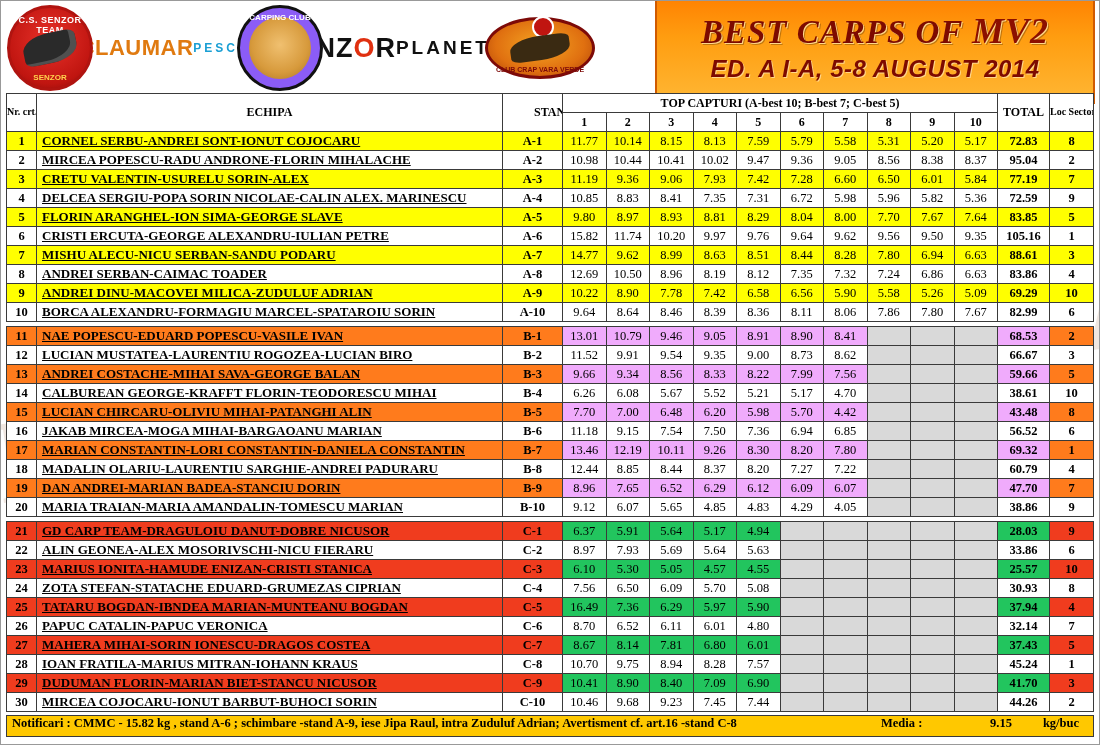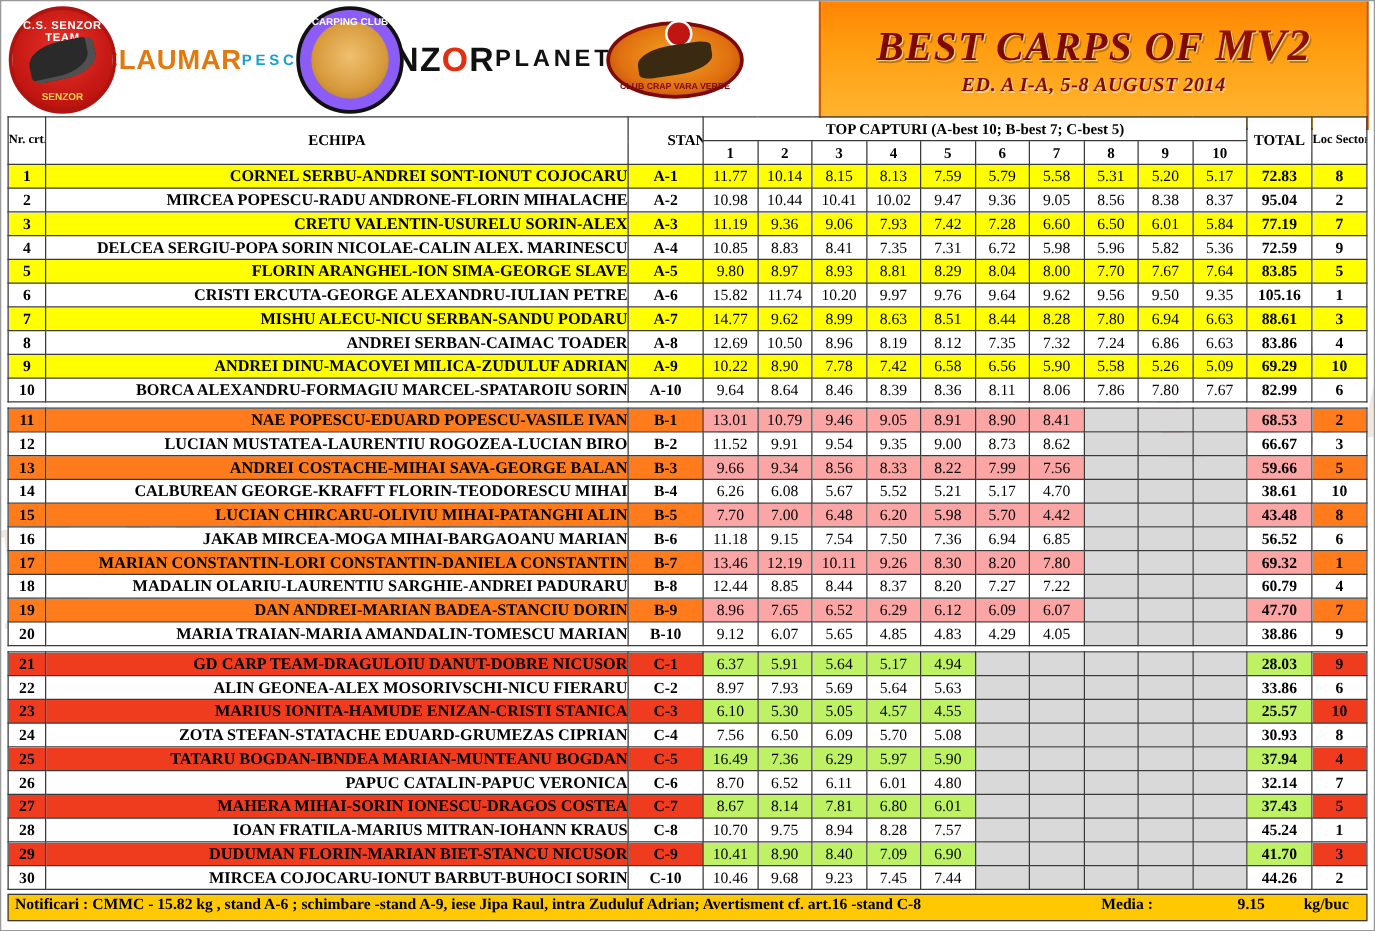--- a/index.html
+++ b/index.html
@@ -114,22 +114,22 @@
     padding: 2px 6px;
   }
   .title-main {
     font-family: "Liberation Serif", serif;
     font-size: 33px; font-weight: bold; font-style: italic;
     color: #7d0a00; letter-spacing: 1px; line-height: 1.05;
     text-shadow: 1px 1px 0 #ffd78a, 2px 2px 0 rgba(0,0,0,.25);
   }
   .title-main .mv2 { font-size: 36px; color: #8c0f00; }
   .title-sub {
-    font-family: Liberation Serif, serif;
-    font-size: 16px; font-weight: bold; font-style: italic;
+    font-family: Liberation Sans, sans-serif;
+    font-size: 24px; font-weight: bold; font-style: italic;
     color: #7d0a00; letter-spacing: .5px; margin-top: 4px;
     text-shadow: 1px 1px 0 #ffd78a;
   }
 
   
   .watermark {
     position: absolute; left: 0; top: 120px; width: 1100px; height: 530px;
     pointer-events: none; z-index: 5;
     display: flex; align-items: center; justify-content: center;
   }
@@ -159,34 +159,34 @@
   }
   th.hdr-nr { width: 30px; font-size: 10px; line-height: 1.05; }
   th.hdr-echipa { width: 466px; }
   th.hdr-stand { width: 60px; padding-left: 31px; }
   th.hdr-top { }
   th.hdr-total { width: 52px; }
   th.hdr-loc { width: 44px; font-size: 10px; line-height: 1.05; }
   th.num { width: 42px; font-weight: bold; font-size: 12px; }
 
   td.c-nr { width: 30px; font-weight: bold; }
-  td.c-team { text-align: right; padding-left: 5px; font-weight: bold; font-size: 13px; }
+  td.c-team { text-align: left; padding-left: 5px; font-weight: bold; font-size: 13px; text-decoration: underline; }
   td.c-stand { font-weight: bold; }
   td.c-val { }
   td.c-total { font-weight: bold; }
   td.c-loc { font-weight: bold; }
 
   
   tr.g-yellow td { background: #ffff00; }
   tr.g-orange td { background: #ff7b1c; }
   tr.g-red td { background: #f03c1e; }
 
   tr.g-yellow td.c-val, tr.g-yellow td.c-total { background:#ffff00; }
-  tr.g-orange td.c-val, tr.g-orange td.c-total { background:#fca5a5; }
-  tr.g-red td.c-val, tr.g-red td.c-total { background:#bef264; }
+  tr.g-orange td.c-val, tr.g-orange td.c-total { background:#f0abfc; }
+  tr.g-red td.c-val, tr.g-red td.c-total { background:#22c55e; }
 
   tr.plain td { background: #ffffff; }
 
   td.empty { background: #d9d9d9 !important; }
 
   .sep-row td { border: none; height: 5px; background: #fff !important; }
 
   
   .notify {
     display: flex; align-items: flex-start;

